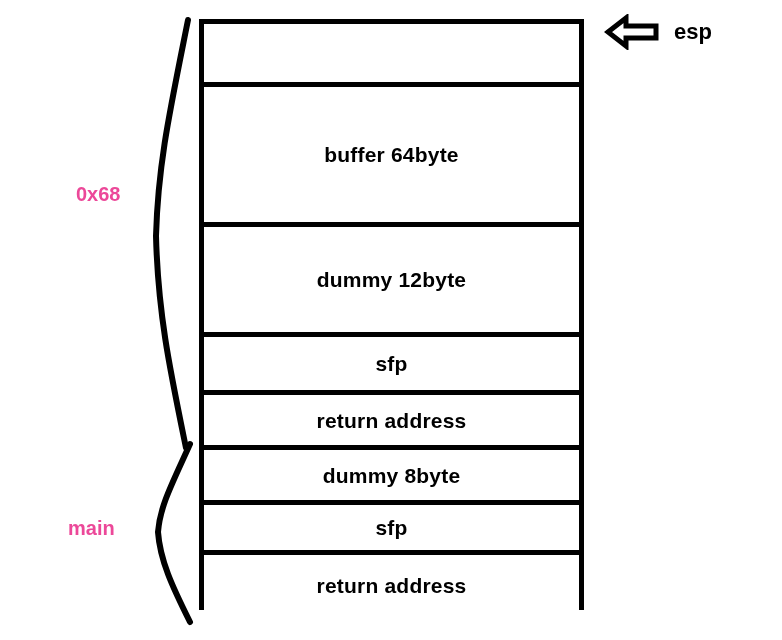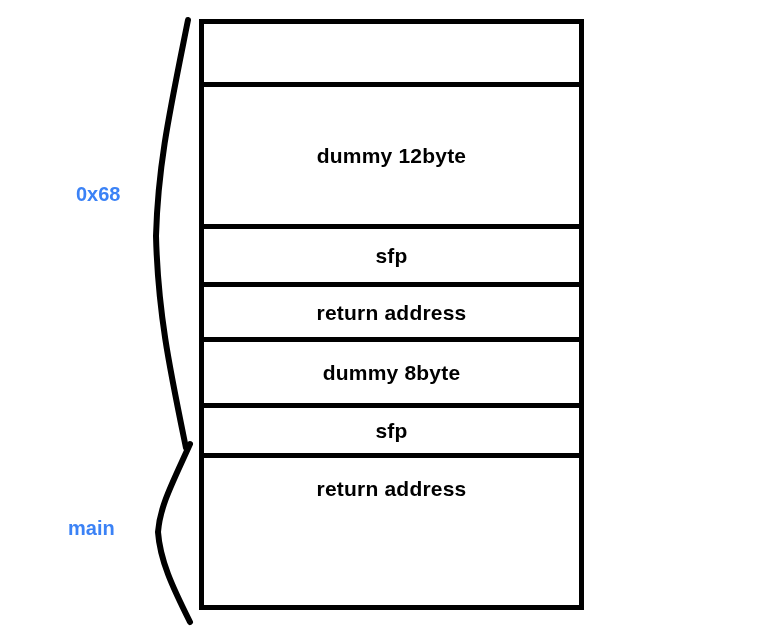--- a/index.html
+++ b/index.html
@@ -63,21 +63,21 @@
   .brace {
     position: absolute;
     overflow: visible;
   }
   .brace svg { display: block; overflow: visible; }
 
   .brace-label {
     position: absolute;
     font-size: 20px;
     font-weight: bold;
-    color: #3b82f6;
+    color: #ec4899;
     white-space: nowrap;
     line-height: 1;
     text-align: center;
   }
 
   #brace-0x68 { left: 140px; top: 14px; width: 70px; height: 440px; }
   #label-0x68 { left: 76px;  top: 184px; }
   #brace-main { left: 140px; top: 436px; width: 70px; height: 194px; }
   #label-main { left: 68px;  top: 518px; }
 
@@ -104,34 +104,37 @@
 <body>
 
 <div id="stack-diagram">
 
   <div class="stack-box">
 
     <div class="stack-row" style="height:63px;">
       <span class="row-label"></span>
     </div>
 
+    <div class="stack-row" style="height:140px;">
+      <span class="row-label">buffer 64byte</span>
+    </div>
 
-    <div class="stack-row" style="height:142px;">
+    <div class="stack-row" style="height:110px;">
       <span class="row-label">dummy 12byte</span>
     </div>
 
     <div class="stack-row" style="height:58px;">
       <span class="row-label">sfp</span>
     </div>
 
     <div class="stack-row" style="height:55px;">
       <span class="row-label">return address</span>
     </div>
 
-    <div class="stack-row" style="height:66px;">
+    <div class="stack-row" style="height:55px;">
       <span class="row-label">dummy 8byte</span>
     </div>
 
     <div class="stack-row" style="height:50px;">
       <span class="row-label">sfp</span>
     </div>
 
     <div class="stack-row" style="height:60px;">
       <span class="row-label">return address</span>
     </div>
@@ -145,15 +148,21 @@
   </div>
   <div class="brace-label" id="label-0x68">0x68</div>
 
   <div class="brace" id="brace-main">
     <svg width="70" height="194" viewBox="0 0 70 194">
       <path d="M 50 8 C 32 48, 20 70, 18 96 C 20 124, 32 150, 50 186" fill="none" stroke="#000000" stroke-width="6" stroke-linecap="round"></path>
     </svg>
   </div>
   <div class="brace-label" id="label-main">main</div>
 
+  <div class="pointer" id="pointer-esp">
+    <svg width="56" height="36" viewBox="0 0 56 36">
+      <path d="M 4 18 L 22 4 L 22 12 L 52 12 L 52 24 L 22 24 L 22 32 Z" fill="#ffffff" stroke="#000000" stroke-width="5" stroke-linejoin="miter"></path>
+    </svg>
+    <span class="pointer-label">esp</span>
+  </div>
 
 
 </div>
 
 </body></html>

